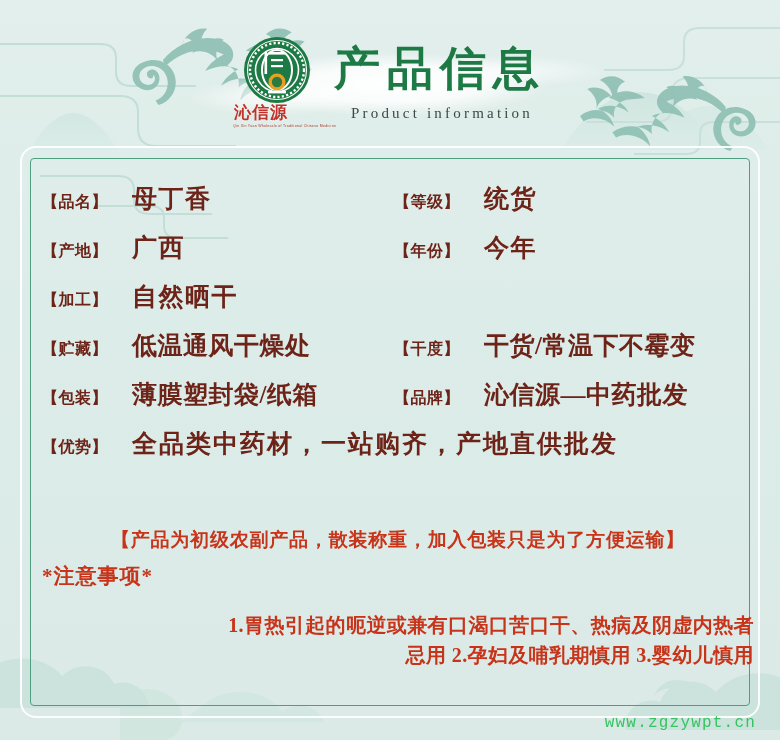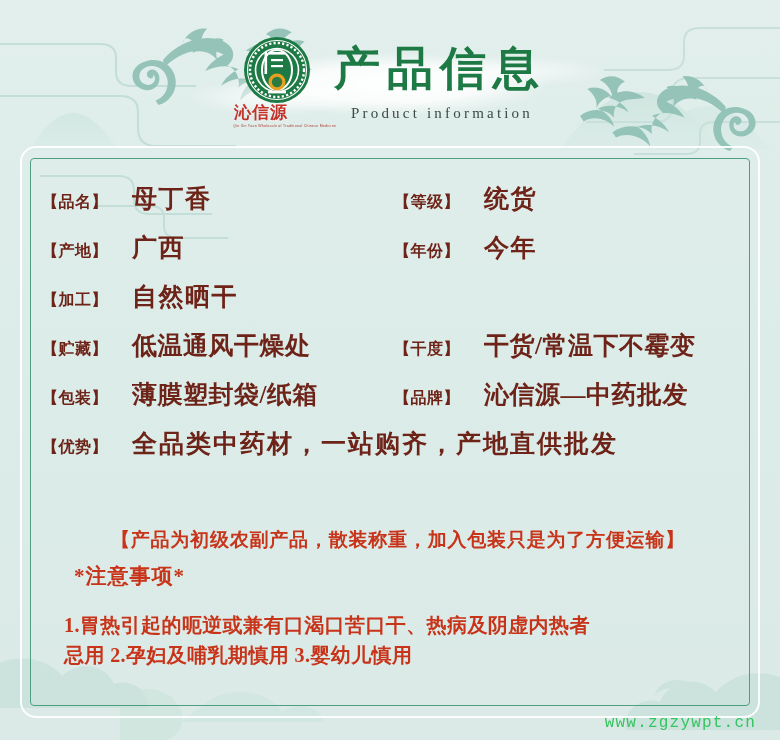--- a/index.html
+++ b/index.html
@@ -168,27 +168,27 @@
     left:42px; top:562px;
     width:712px;
     color:#c8341a;
     font-family:"Liberation Serif", serif;
     font-weight:bold;
   }
   .caution-title {
     font-size:21px;
     letter-spacing:1px;
     margin-bottom:20px;
-    margin-left:32px;
   }
   .caution-body {
     font-size:20px;
     line-height:30px;
     letter-spacing:.4px;
     padding-left:22px;
+    text-align:right;
   }
 
   
   .watermark {
     position:absolute;
     right:24px; bottom:8px;
     font-family:"Liberation Mono", monospace;
     font-size:16px;
     letter-spacing:1.2px;
     color:#2fc25b;

